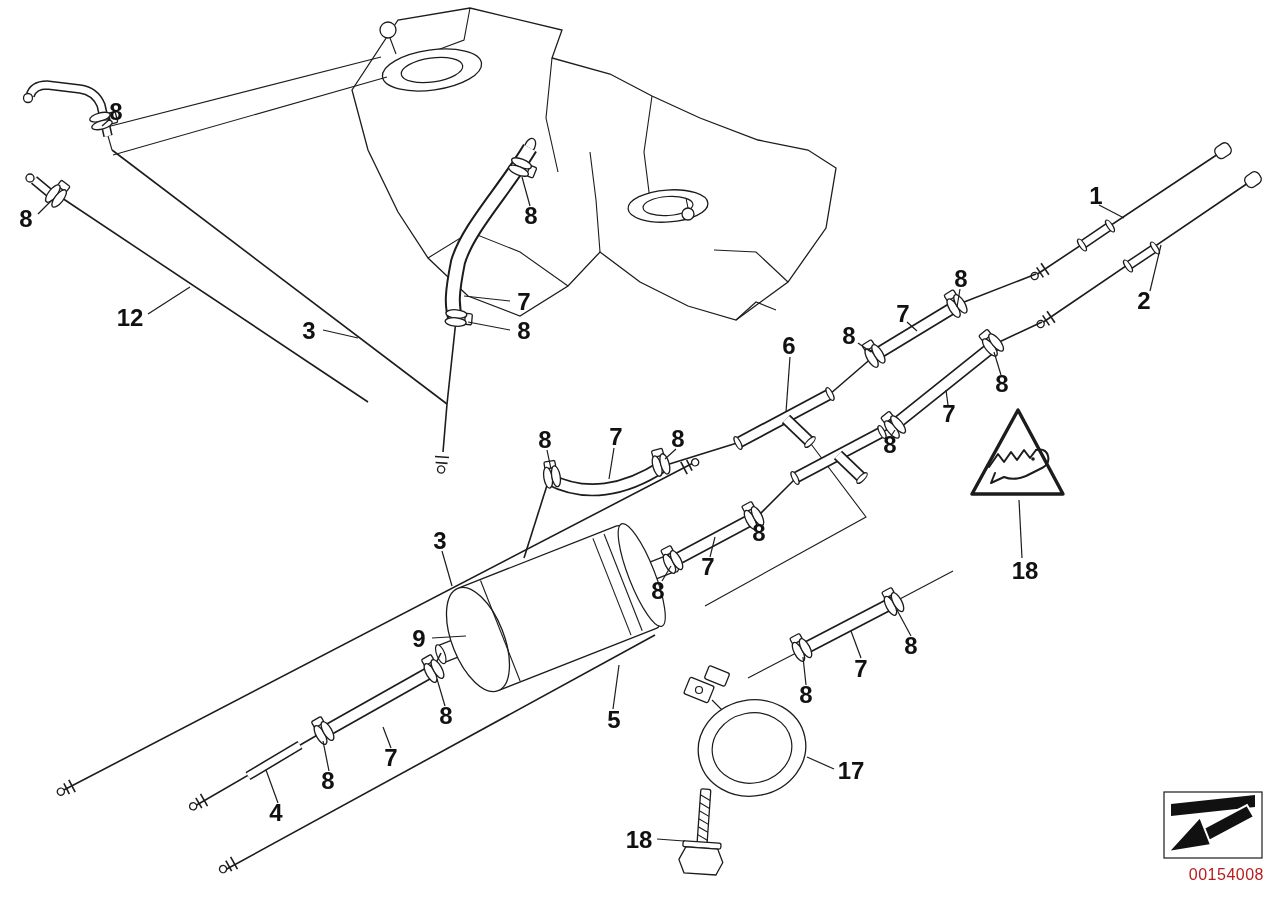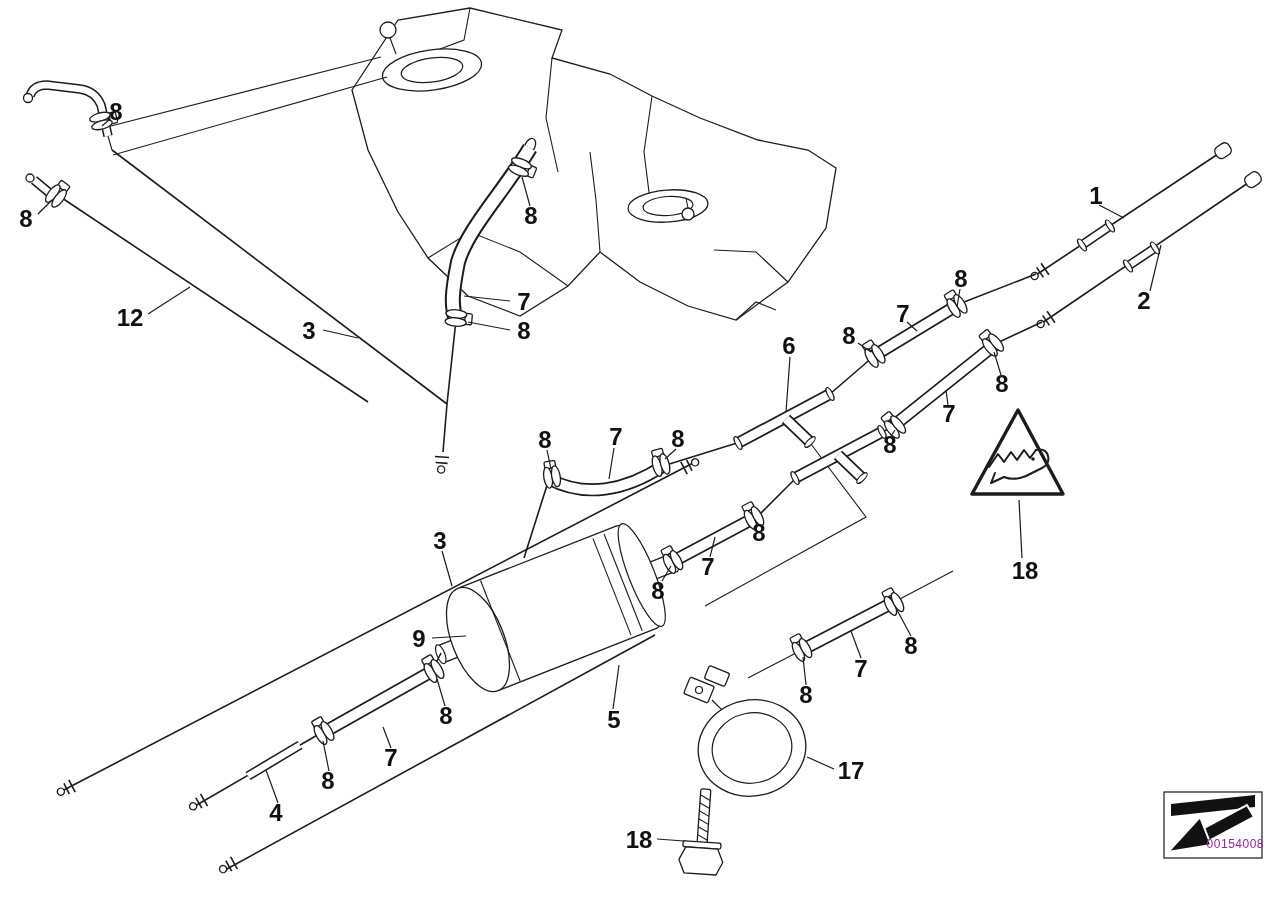--- a/index.html
+++ b/index.html
@@ -19,21 +19,21 @@
   .tubeO3{fill:none;stroke:#1c1c1c;stroke-width:16;stroke-linecap:butt;}
   .tubeI3{fill:none;stroke:#fff;stroke-width:12;stroke-linecap:butt;}
   .tO{fill:none;stroke:#1c1c1c;stroke-width:12;stroke-linecap:butt;}
   .tI{fill:none;stroke:#fff;stroke-width:8.5;stroke-linecap:butt;}
   .blk{fill:#111;stroke:#fff;stroke-width:2;}
   .bar{fill:#111;}
   .tri{fill:#fff;stroke:#1c1c1c;stroke-width:3.4;stroke-linejoin:round;}
   .sym{fill:none;stroke:#1c1c1c;stroke-width:2;stroke-linejoin:round;stroke-linecap:round;}
   .callout{position:absolute;transform:translate(-50%,-50%);font-weight:bold;font-size:24px;
            color:#111;white-space:nowrap;cursor:pointer;user-select:none;}
-  .code{position:absolute;right:24px;top:837px;font-size:12px;letter-spacing:.5px;color:#a21caf;}
+  .code{position:absolute;right:24px;top:866px;font-size:16px;letter-spacing:.5px;color:#b91c1c;}
 </style>
 </head>
 <body>
 
 <div class="stage">
   <svg width="1288" height="910" viewBox="0 0 1288 910">
     <defs>
       <g id="clampDef" class="part">
         <rect x="-5.5" y="-16" width="11" height="7" rx="1.5"></rect>
         <ellipse cx="-4" cy="0" rx="4.2" ry="10.5"></ellipse>

